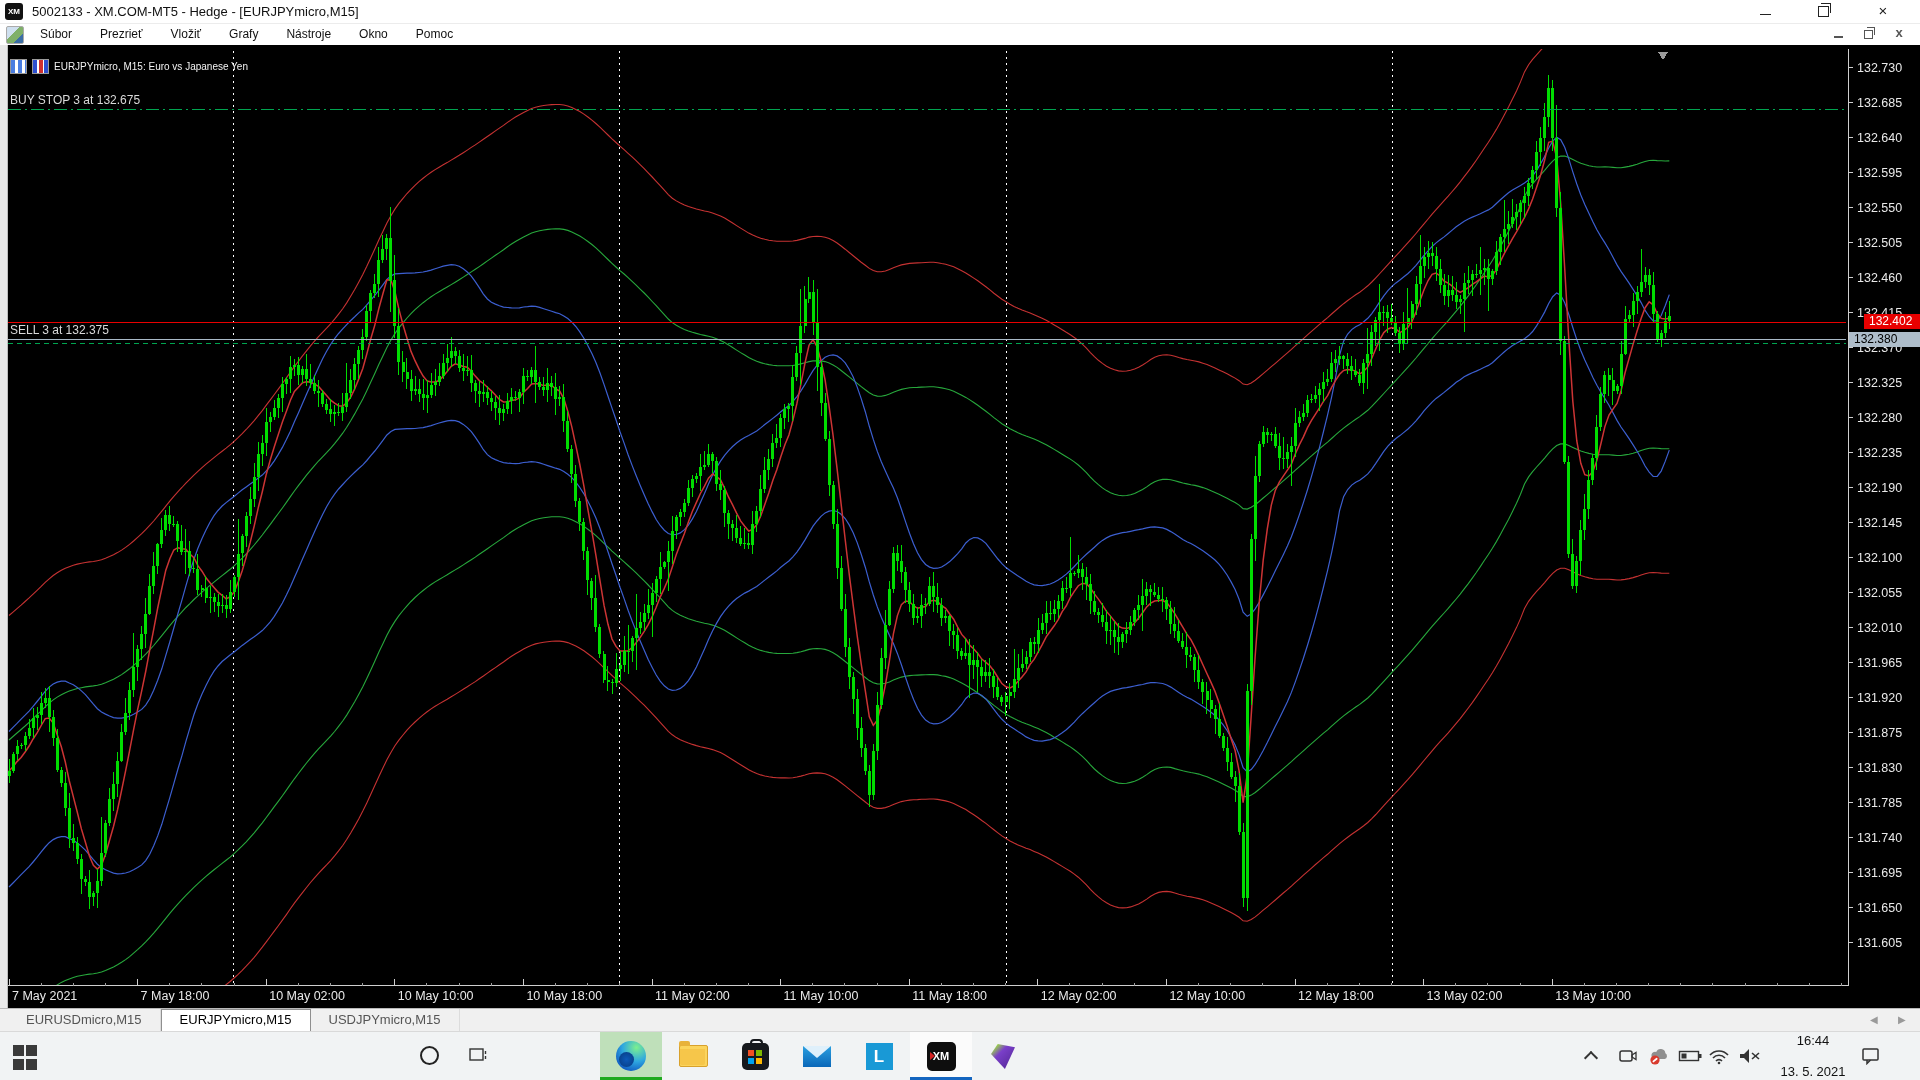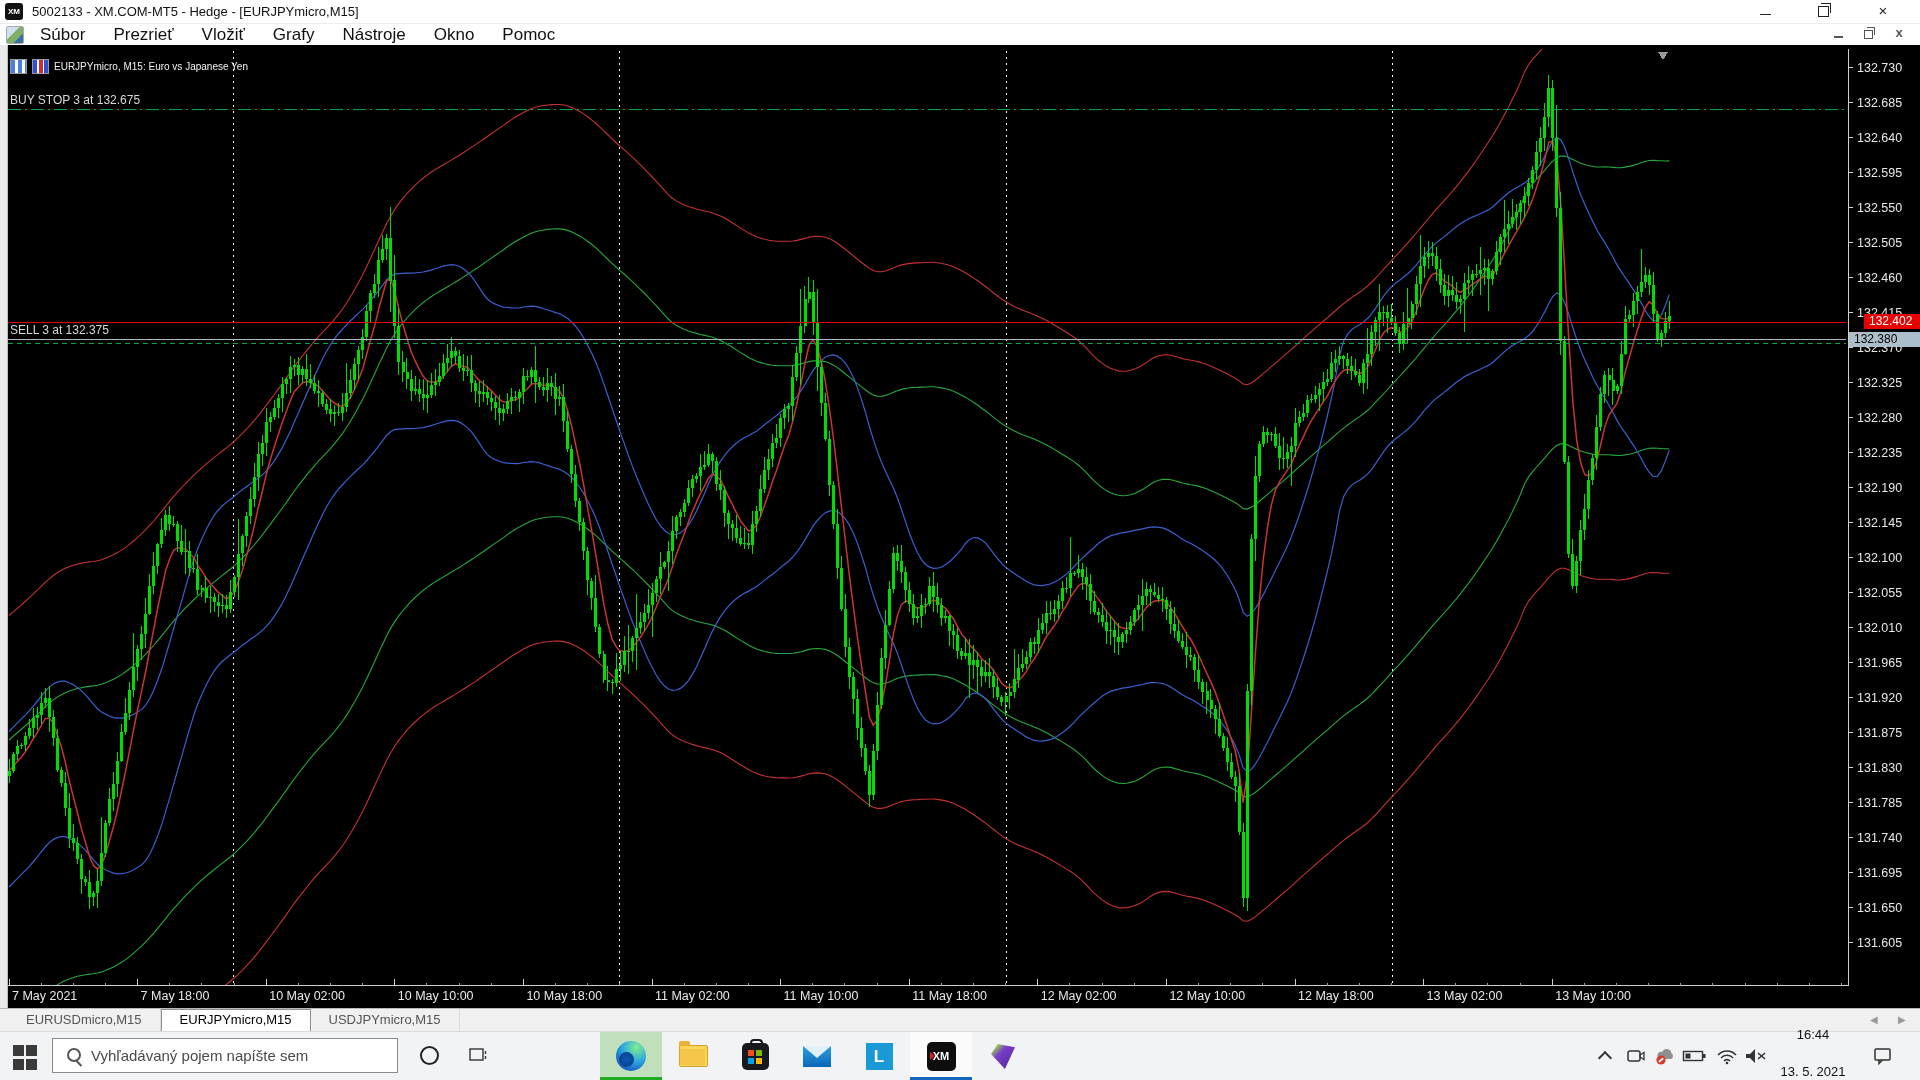--- a/index.html
+++ b/index.html
@@ -12,21 +12,21 @@
   .win-btn{position:absolute;top:0;width:46px;height:23px;text-align:center;color:#222;}
   #btn-min{left:1742px;} #btn-restore{left:1800px;} #btn-close{left:1860px;font-size:15px;line-height:22px;}
   #btn-min .bar{display:inline-block;width:11px;height:0;border-top:1px solid #222;margin-top:14px;}
   #btn-restore .sq{display:inline-block;width:9px;height:9px;border:1px solid #222;margin-top:6px;position:relative;background:#fff;}
   #btn-restore .sq:before{content:"";position:absolute;left:2px;top:-4px;width:9px;height:9px;border:1px solid #222;border-bottom:none;border-left:none;}
   
   #menubar{position:absolute;left:0;top:24px;width:1920px;height:21px;background:#ffffff;border-bottom:1px solid #d8d8d8;}
   #menu-app-icon{position:absolute;left:6px;top:2px;width:16px;height:16px;border-radius:2px;
     background:linear-gradient(135deg,#cfe0ef 0 40%,#7fb069 40% 70%,#3b6ea5 70%);border:1px solid #aaa;}
   #menu-items{position:absolute;left:26px;top:0;height:21px;display:flex;}
-  .menu-item{padding:0 14px;font-size:17px;color:#111;line-height:21px;cursor:default;}
+  .menu-item{padding:0 14px;font-size:12px;color:#111;line-height:21px;cursor:default;}
   #child-controls{position:absolute;right:14px;top:2px;display:flex;gap:16px;color:#555;}
   .cc{width:14px;height:14px;position:relative;}
   #cc-min:before{content:"";position:absolute;left:2px;bottom:2px;width:9px;border-top:2px solid #555;}
   #cc-restore:before{content:"";position:absolute;left:2px;top:4px;width:7px;height:7px;border:1px solid #555;}
   #cc-restore:after{content:"";position:absolute;left:5px;top:1px;width:7px;height:7px;border:1px solid #555;border-left:none;border-bottom:none;}
   #cc-close{font-size:13px;line-height:14px;text-align:center;color:#555;font-weight:bold;}
   
   #workspace{position:absolute;left:0;top:45px;width:1920px;height:963px;background:#000;}
   #gutter{position:absolute;left:0;top:0;width:7px;height:963px;background:#e9e9e9;border-right:1px solid #bdbdbd;}
   #plot{position:absolute;left:0;top:0;}
@@ -72,21 +72,21 @@
   #store-grid{position:absolute;left:6px;top:7px;width:15px;height:15px;display:grid;grid-template-columns:6px 6px;grid-gap:2px;}
   #store-grid i{width:6px;height:6px;} #store-grid i:nth-child(1){background:#f25022;} #store-grid i:nth-child(2){background:#7fba00;}
   #store-grid i:nth-child(3){background:#00a4ef;} #store-grid i:nth-child(4){background:#ffb900;}
   #mail-icon{width:28px;height:21px;background:linear-gradient(180deg,#2b9fe0,#0a67b8);position:relative;overflow:hidden;}
   #mail-icon:before{content:"";position:absolute;left:0;top:0;border-left:14px solid transparent;border-right:14px solid transparent;border-top:12px solid #dff0fb;}
   #l-icon{width:27px;height:27px;background:#1999d6;color:#fff;font-size:17px;font-weight:bold;text-align:center;line-height:27px;}
   #xm-task-icon{width:29px;height:29px;background:#0e0e0e;border-radius:5px;color:#fff;font-size:11px;font-weight:bold;text-align:center;line-height:29px;position:relative;}
   #xm-task-icon i{position:absolute;left:3px;top:10px;border-top:4px solid transparent;border-bottom:4px solid transparent;border-left:5px solid #d42222;}
   #shard-icon{width:24px;height:26px;background:linear-gradient(135deg,#9ad24a 0 16%,#7a3fc9 38%,#4f2590 100%);clip-path:polygon(28% 4%,100% 16%,58% 100%,0 42%);}
   
-  .tray{position:absolute;top:0;height:48px;display:flex;align-items:center;justify-content:flex-end;gap:20px;}
+  .tray{position:absolute;top:0;height:48px;display:flex;align-items:center;justify-content:space-between;}
   #tray-chevron{left:1586px;width:24px;}
   #tray-chevron i{width:8px;height:8px;border-top:2px solid #333;border-left:2px solid #333;transform:rotate(45deg);margin-top:4px;}
   #tray-capture{left:1618px;width:28px;} #tray-onedrive{left:1648px;width:30px;}
   #tray-battery{left:1678px;width:30px;} #tray-wifi{left:1708px;width:30px;} #tray-volume{left:1738px;width:30px;}
   #tray-clock{left:1772px;width:82px;flex-direction:column;font-size:13px;color:#111;line-height:17px;text-align:center;}
   #tray-notif{left:1860px;width:34px;}
 </style>
 </head>
 <body>
 
@@ -1132,24 +1132,20 @@
   <span class="tab-arrow" id="tab-arrow-right">▶</span>
 </div>
 
 <div id="taskbar">
   <div id="start-button">
       <span></span>
       <span></span>
       <span></span>
       <span></span>
     </div>
-  <div id="search-box">
-    <span id="search-mag"></span>
-    <span id="search-text">Vyhľadávaný pojem napíšte sem</span>
-  </div>
   <div id="cortana-button"></div>
   <div id="taskview-button">
     <svg width="20" height="16">
         <rect x="2" y="2" width="13" height="11" fill="none" stroke="#333" stroke-width="1.4"></rect>
     <line x1="17.5" y1="4" x2="17.5" y2="7" stroke="#333" stroke-width="1.4"></line>
         <line x1="17.5" y1="9" x2="17.5" y2="12" stroke="#333" stroke-width="1.4"></line>
       </svg>
   </div>
 
   <div class="task-cell" id="cell-edge">

